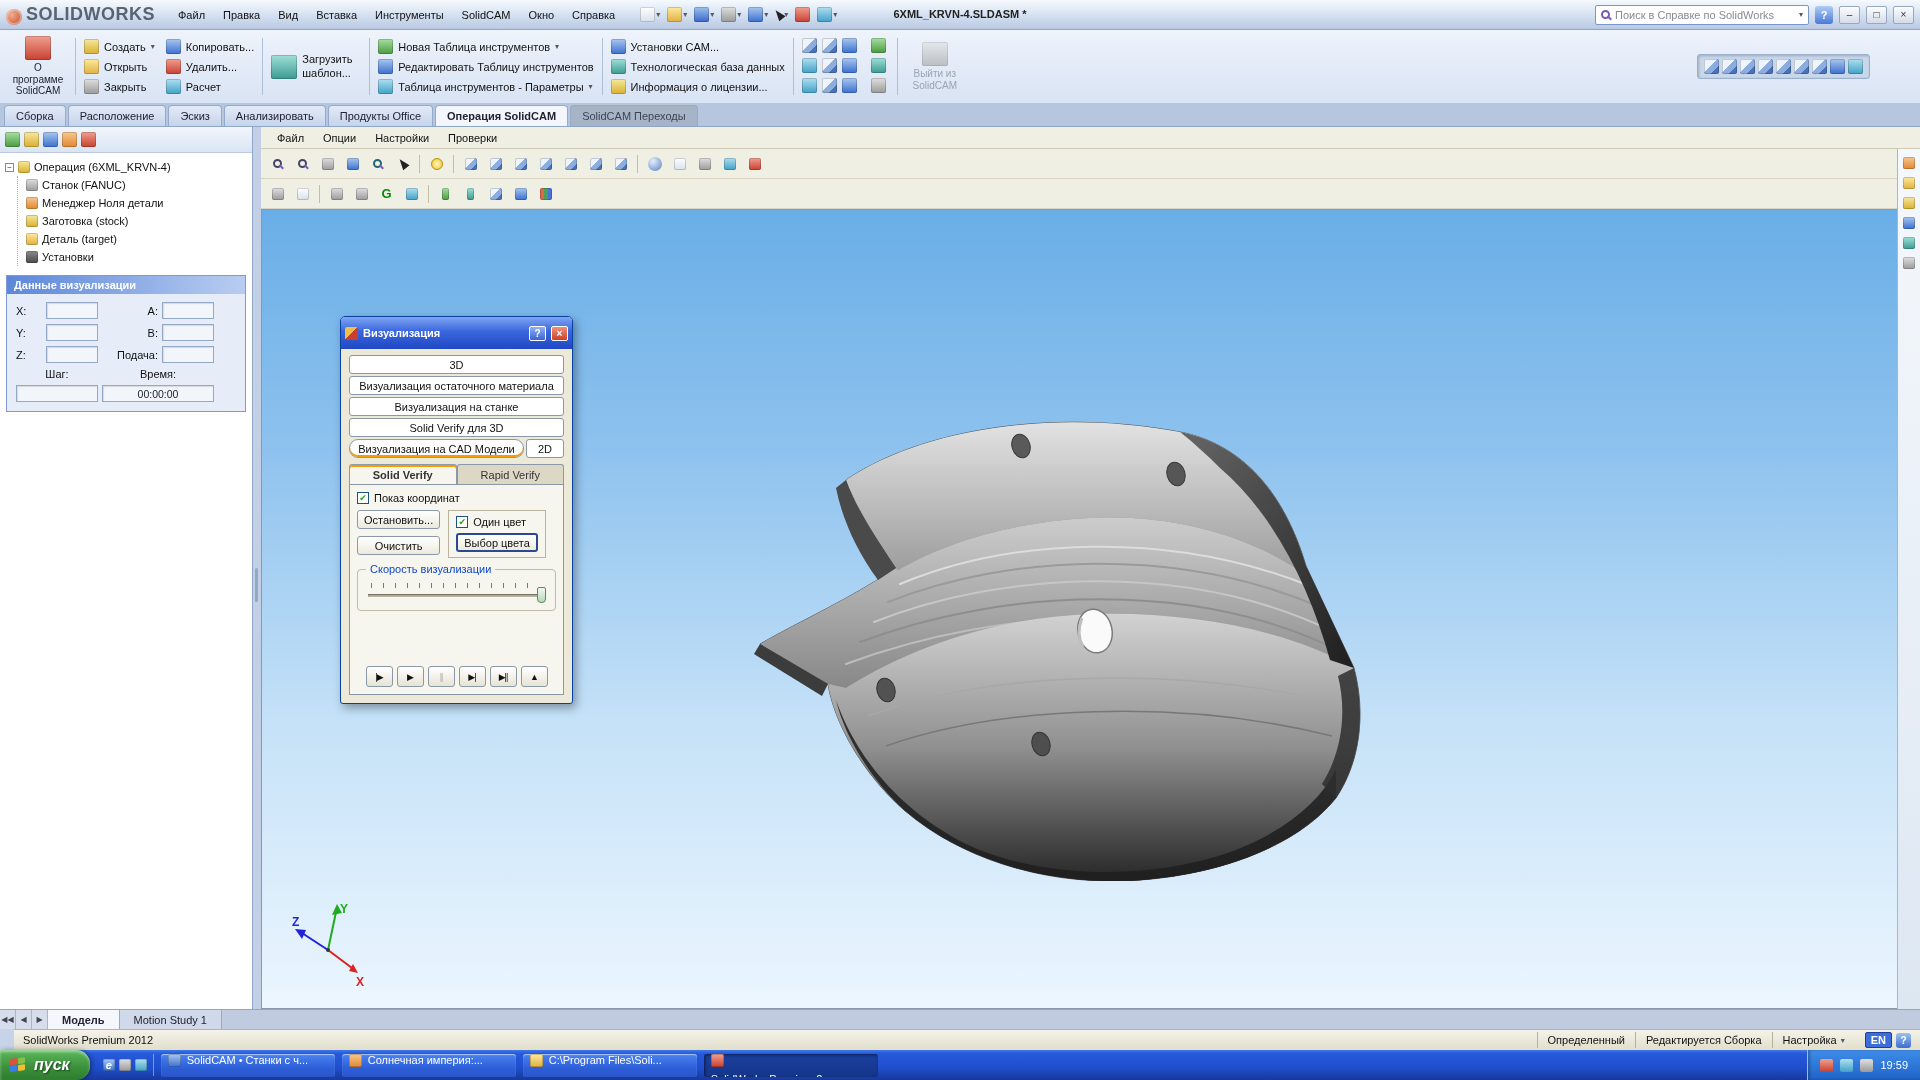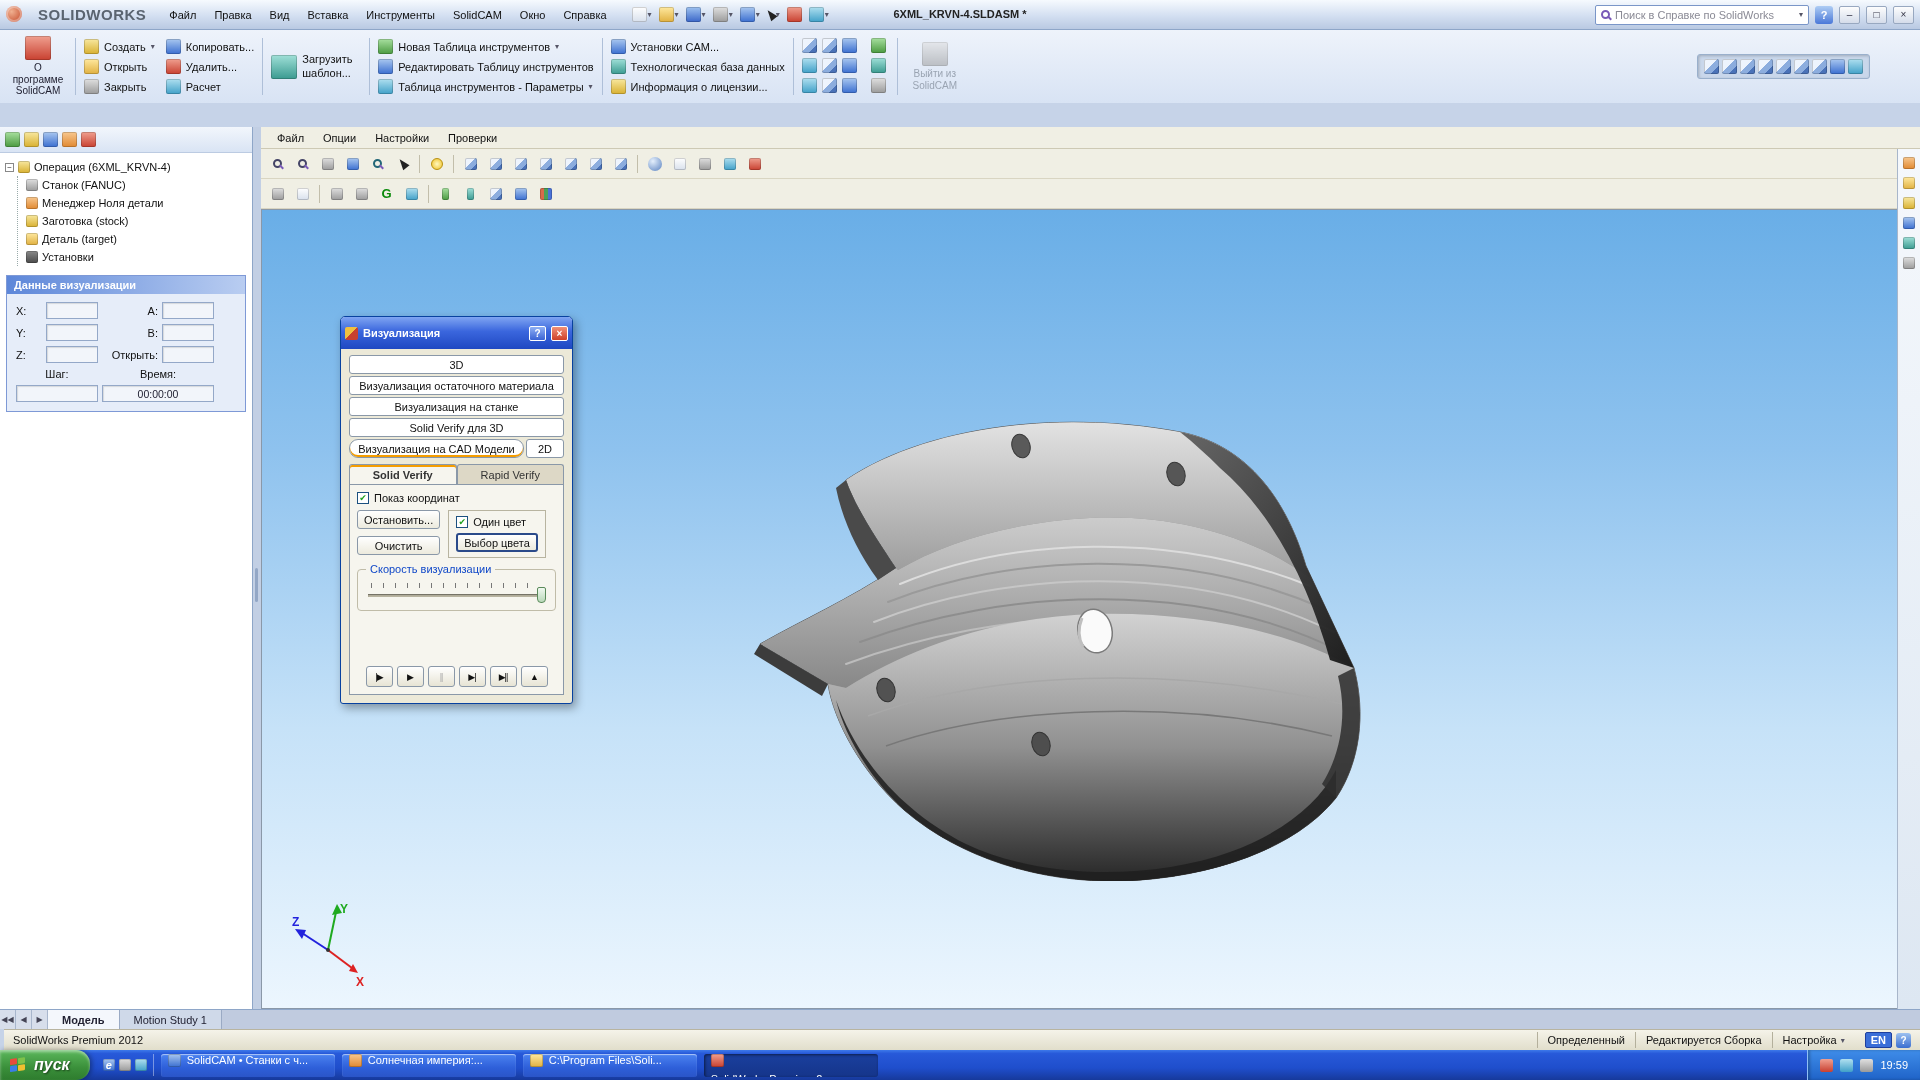--- a/index.html
+++ b/index.html
@@ -4,21 +4,21 @@
 <style>
   html,body{margin:0;padding:0;background:#444;}
   .screen,.screen *{box-sizing:border-box;}
   .screen{position:relative;width:1920px;height:1080px;overflow:hidden;
     font-family:"Liberation Sans","DejaVu Sans",sans-serif;font-size:11px;color:#111;background:#c6d3e8;}
 
   
   .titlebar{position:absolute;top:0;left:0;right:0;height:30px;
     background:linear-gradient(#f6fafe,#d3dff1 55%,#b9c9e2);border-bottom:1px solid #8ea6c8;
     display:flex;align-items:center;gap:6px;padding:0 6px;}
-  .logo{display:flex;align-items:flex-start;gap:16px;font-weight:bold;font-size:15px;color:#5a6470;letter-spacing:.5px;}
+  .logo{display:flex;align-items:flex-end;gap:4px;font-weight:bold;font-size:18px;color:#5a6470;letter-spacing:.5px;}
   .gearicon{width:16px;height:16px;border-radius:50%;background:radial-gradient(circle at 35% 35%,#f0b090,#c04020);box-shadow:inset 0 0 0 2px rgba(255,255,255,.35);}
   .menubar{display:flex;margin-left:8px;}
   .menu-item{padding:4px 9px;border-radius:2px;}
   .tb-icons{display:flex;align-items:center;gap:3px;margin-left:8px;}
   .tbi{display:flex;align-items:center;gap:1px;padding:1px 2px;border-radius:2px;}
   .caret{font-size:8px;color:#556;}
   .doc-title{position:absolute;left:760px;width:400px;top:8px;text-align:center;color:#222;font-weight:bold;}
   .searchbox{margin-left:auto;display:flex;align-items:center;gap:5px;width:214px;height:20px;
     background:#fff;border:1px solid #7a96c8;border-radius:2px;padding:0 5px;}
   .search-ph{color:#8a8a95;flex:1;overflow:hidden;white-space:nowrap;}
@@ -156,21 +156,21 @@
     display:flex;align-items:center;justify-content:center;font-size:9px;letter-spacing:-1px;color:#111;}
   .playbtn.disabled{color:#aaa;}
 
   
   .bottomtabs{position:absolute;top:1009px;left:0;right:0;height:20px;background:#c0cbdf;border-top:1px solid #8ea6c8;
     display:flex;align-items:stretch;}
   .bnav{width:16px;display:flex;align-items:center;justify-content:center;background:#d7deeb;border-right:1px solid #a8b6cc;font-size:8px;color:#445;}
   .btab{padding:2px 14px;display:flex;align-items:center;background:#cfd9e9;border-right:1px solid #9aaac4;color:#223;}
   .btab.active{background:#f4f7fc;font-weight:bold;}
 
-  .statusbar{position:absolute;top:1029px;left:4px;right:0;height:21px;background:linear-gradient(#f5f3e9,#e1decb);
+  .statusbar{position:absolute;top:1029px;left:14px;right:0;height:21px;background:linear-gradient(#f5f3e9,#e1decb);
     border-top:1px solid #b8b4a0;display:flex;align-items:center;padding:0 9px;}
   .st-item{border-left:1px solid #b4b09c;padding:2px 10px;white-space:nowrap;display:flex;align-items:center;gap:4px;}
   .enchip{background:#3a6ed8;color:#fff;font-weight:bold;padding:1px 5px;border:1px solid #1e3f9e;border-radius:2px;}
   .qchip{width:15px;height:15px;border-radius:3px;background:linear-gradient(#9ec2f0,#3a6ed0);color:#fff;
     display:flex;align-items:center;justify-content:center;font-weight:bold;font-size:10px;}
 
   
   .taskbar{position:absolute;top:1050px;left:0;right:0;height:30px;display:flex;align-items:center;gap:7px;
     background:linear-gradient(#3d79ea 0%,#2759d9 12%,#1f4ecc 60%,#16399b 100%);}
   .startbtn{height:30px;flex:none;padding:0 20px 0 10px;display:flex;align-items:center;gap:7px;
@@ -356,20 +356,29 @@
       <span class="chip c-cube"></span>
       <span class="chip c-cube"></span>
       <span class="chip c-cube"></span>
       <span class="chip c-cube"></span>
       <span class="chip c-cube"></span>
       <span class="chip c-blue"></span>
       <span class="chip c-cyan"></span>
     </div>
   </div>
 
+  <div class="cmdtabs">
+    <span class="ctab">Сборка</span>
+    <span class="ctab">Расположение</span>
+    <span class="ctab">Эскиз</span>
+    <span class="ctab">Анализировать</span>
+    <span class="ctab">Продукты Office</span>
+    <span class="ctab active">Операция SolidCAM</span>
+    <span class="ctab dark">SolidCAM Переходы</span>
+  </div>
 
   <div class="main">
 
     <div class="leftpanel">
       <div class="lp-tools">
         <span class="chip c-green"></span>
         <span class="chip c-yellow"></span>
         <span class="chip c-blue"></span>
         <span class="chip c-orange"></span>
         <span class="chip c-red"></span>
@@ -412,21 +421,21 @@
           <span class="vlab-r">A:</span>
           <span class="vfield"></span>
 
           <span>Y:</span>
           <span class="vfield"></span>
           <span class="vlab-r">B:</span>
           <span class="vfield"></span>
 
           <span>Z:</span>
           <span class="vfield"></span>
-          <span class="vlab-r">Открыть:</span>
+          <span class="vlab-r">Подача:</span>
           <span class="vfield"></span>
 
           <span class="span2 vlab-c">Шаг:</span>
           <span class="span2 vlab-c">Время:</span>
 
           <span class="span2 vfield"></span>
           <span class="span2 vfield timeval">00:00:00</span>
         </div>
       </div>
       <div style="flex:1;background:#fff;"></div>

